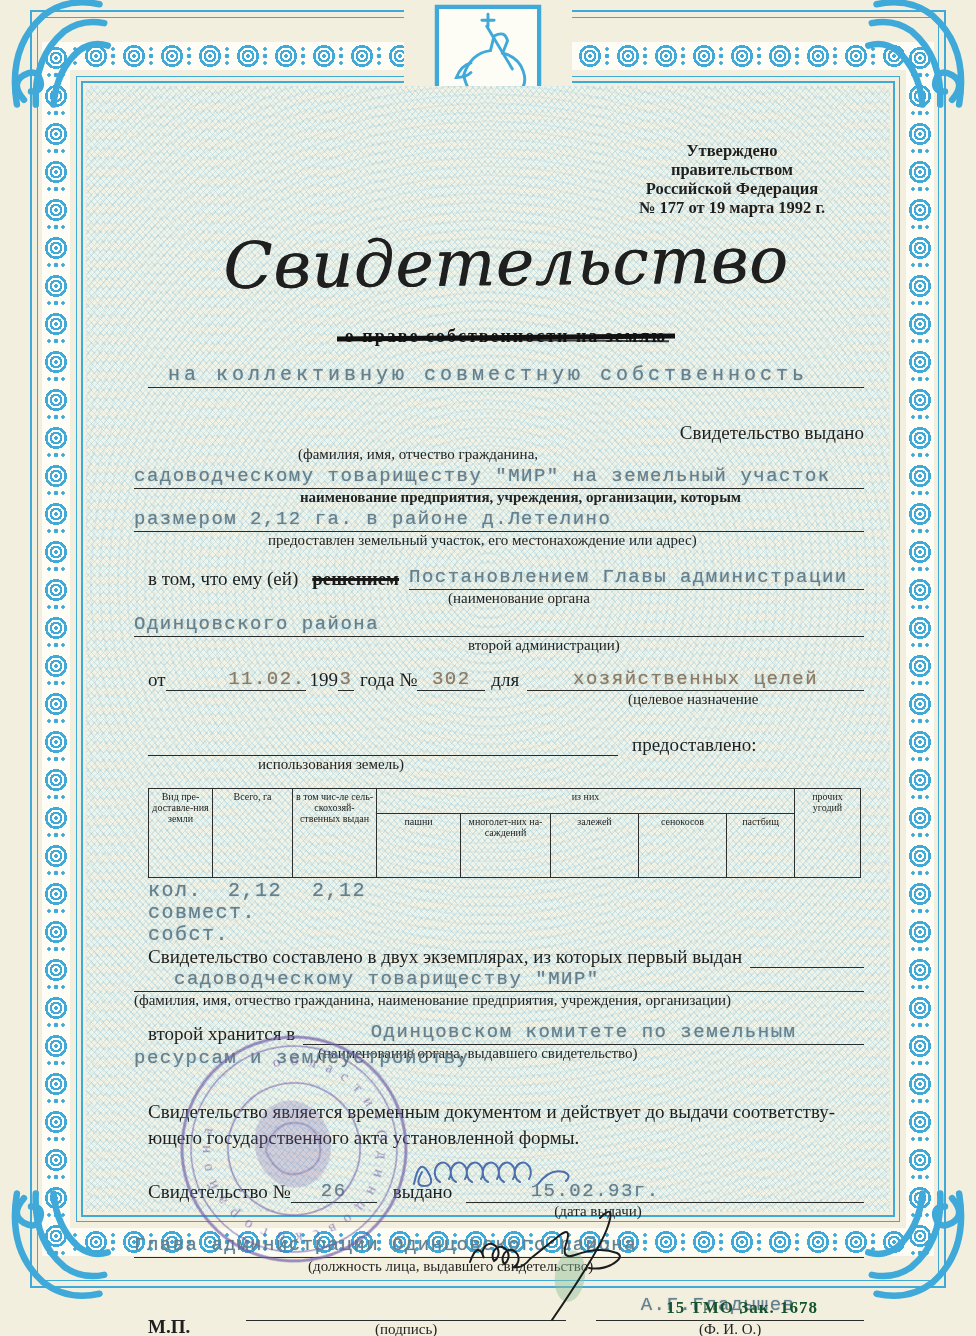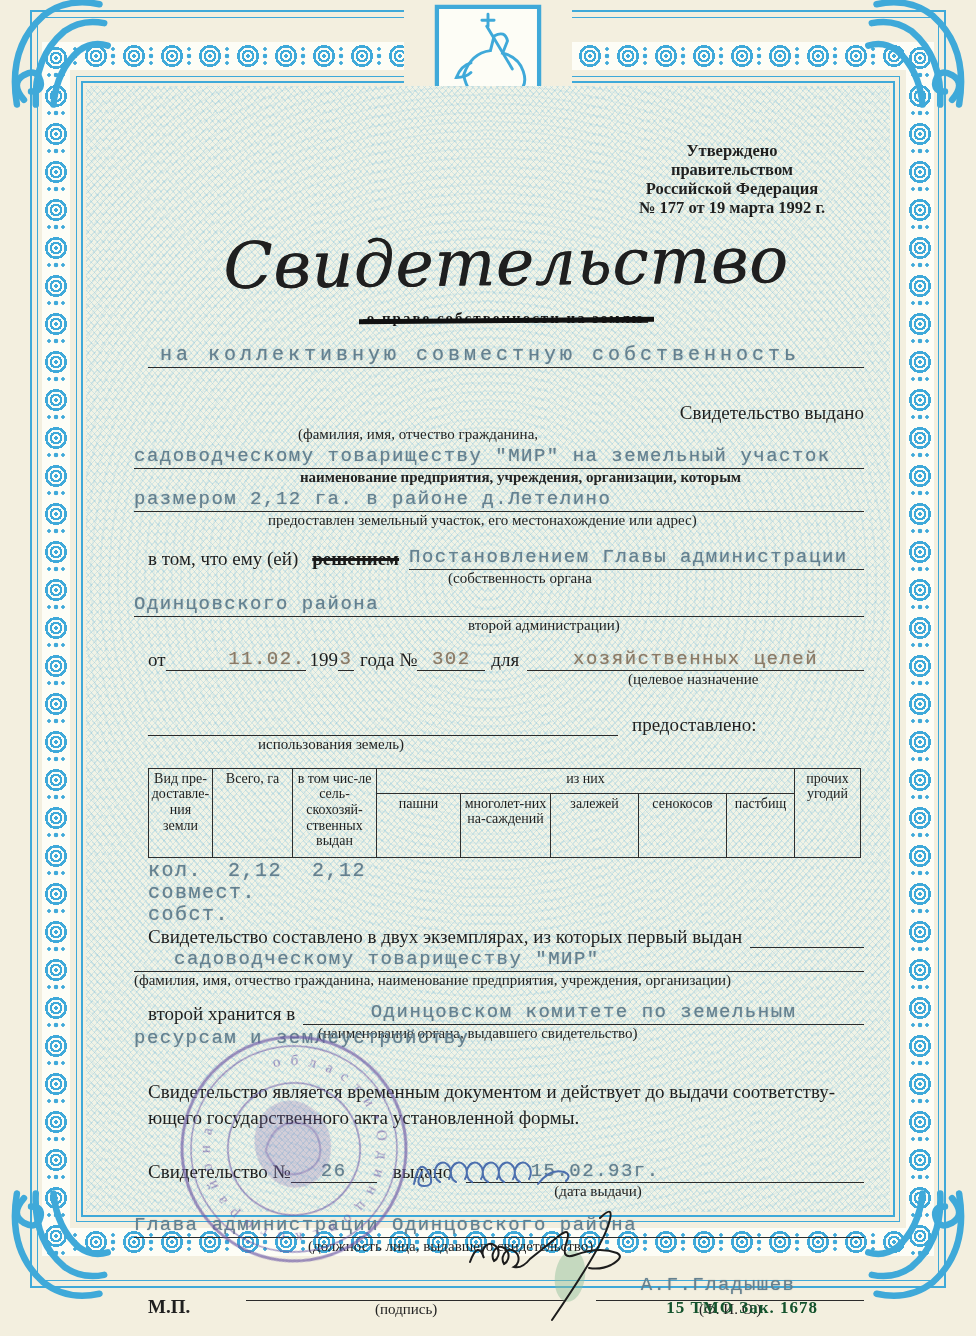--- a/index.html
+++ b/index.html
@@ -42,37 +42,37 @@
      padding:0 26px 0 62px;box-sizing:border-box;}
   
   .crest-wrap{position:absolute;top:2px;left:50%;transform:translateX(-50%);width:168px;height:148px;
       background:#f3efdf;display:flex;justify-content:center;}
   
   .approval{margin-top:56px;text-align:center;font-weight:bold;font-size:16.5px;line-height:1.15;
       width:272px;margin-left:auto;margin-right:-4px;}
   .doc-title{margin-top:8px;text-align:center;font-size:64px;font-style:italic;
       font-family:"DejaVu Serif",serif;letter-spacing:1px;transform:rotate(-.6deg);
       text-shadow:.6px 0 0 #1f1f1f;}
-  .struck-line{position:relative;width:fit-content;margin:10px auto 0;font-weight:bold;
-      font-size:15px;letter-spacing:2px;color:#151515;}
+  .struck-line{position:relative;width:fit-content;margin:26px auto 0;font-weight:bold;
+      font-size:18px;letter-spacing:2px;color:#151515;}
   .struck-line::before{content:"";position:absolute;left:-8px;right:-8px;top:45%;height:4.5px;
       background:#111;transform:rotate(-.5deg);}
   .struck-line::after{content:"";position:absolute;left:-4px;right:-2px;top:62%;height:2px;
       background:rgba(17,17,17,.8);transform:rotate(.4deg);}
   .typed{font-family:"Liberation Mono","DejaVu Sans Mono",monospace;color:#64808f;
       letter-spacing:1.5px;text-shadow:0 0 1.2px rgba(100,128,143,.65);}
   .typed.warm{color:#8a7a66;text-shadow:0 0 1.2px rgba(138,122,102,.6);}
   .rule{border-bottom:1.6px solid #2b2b2b;}
   .row{display:flex;align-items:flex-end;}
   .lbl{font-size:19px;white-space:nowrap;}
   .hint{font-size:15px;color:#232323;text-align:center;line-height:1.15;}
   .t19{font-size:19px;} .t20{font-size:20px;}
   
   table.land{border-collapse:collapse;margin-top:14px;width:712px;table-layout:fixed;}
-  table.land th{border:1.6px solid #2e2e2e;font-weight:normal;font-size:14px;line-height:1.12;
+  table.land th{border:1.6px solid #2e2e2e;font-weight:normal;font-size:10px;line-height:1.12;
       padding:2px 2px;vertical-align:top;text-align:center;font-family:"Liberation Serif",serif;}
   .footer-code{position:absolute;right:158px;bottom:18px;font-weight:bold;font-size:17px;
       letter-spacing:1px;color:#14532d;}
   .stamp{position:absolute;left:148px;top:1026px;width:292px;height:246px;opacity:.85;}
   .sig-blue{position:absolute;left:408px;top:1148px;width:250px;height:52px;}
   .sig-black{position:absolute;left:452px;top:1204px;width:260px;height:130px;}
 </style>
 </head>
 <body>
 
@@ -142,21 +142,21 @@
       <div>правительством</div>
       <div>Российской  Федерация</div>
       <div>№ 177 от 19  марта  1992 г.</div>
     </div>
 
     <div class="doc-title">Свидетельство</div>
 
     <div class="struck-line">о праве собственности на землю</div>
 
     <div class="row" style="margin-top:16px;">
-      <div class="rule" style="flex:1;padding:0 0 1px 12px;">
+      <div class="rule" style="flex:1;padding:0 0 1px 20px;">
         <span class="typed t20" style="letter-spacing:4px;">на коллективную совместную собственность</span>
       </div>
     </div>
 
     <div class="row" style="margin-top:34px;flex-direction:column;">
       <span class="lbl">Свидетельство  выдано</span>
       <div class="rule" style="flex:1;margin-left:10px;height:24px;"></div>
     </div>
     <div class="hint" style="margin-left:150px;margin-top:1px;text-align:left;">(фамилия, имя, отчество гражданина,</div>
 
@@ -174,21 +174,21 @@
     </div>
     <div class="hint" style="margin-left:120px;text-align:left;">предоставлен земельный участок, его местонахождение или адрес)</div>
 
     <div class="row" style="margin-top:16px;">
       <span class="lbl">в том,  что ему (ей)</span>
       <span class="lbl" style="margin-left:14px;font-weight:bold;text-decoration:line-through;text-decoration-thickness:3px;color:#191919;">решением</span>
       <div class="rule" style="flex:1;margin-left:10px;padding-bottom:1px;">
         <span class="typed t19">Постановлением Главы администрации</span>
       </div>
     </div>
-    <div class="hint" style="margin-left:300px;text-align:left;">(собственность органа</div>
+    <div class="hint" style="margin-left:300px;text-align:left;">(наименование органа</div>
 
     <div class="row" style="margin-top:6px;">
       <div class="rule" style="flex:1;margin-left:-14px;padding-bottom:1px;">
         <span class="typed t19">Одинцовского района</span>
       </div>
     </div>
     <div class="hint" style="margin-left:320px;text-align:left;">второй администрации)</div>
 
     <div class="row" style="margin-top:14px;">
       <span class="lbl">от</span>

